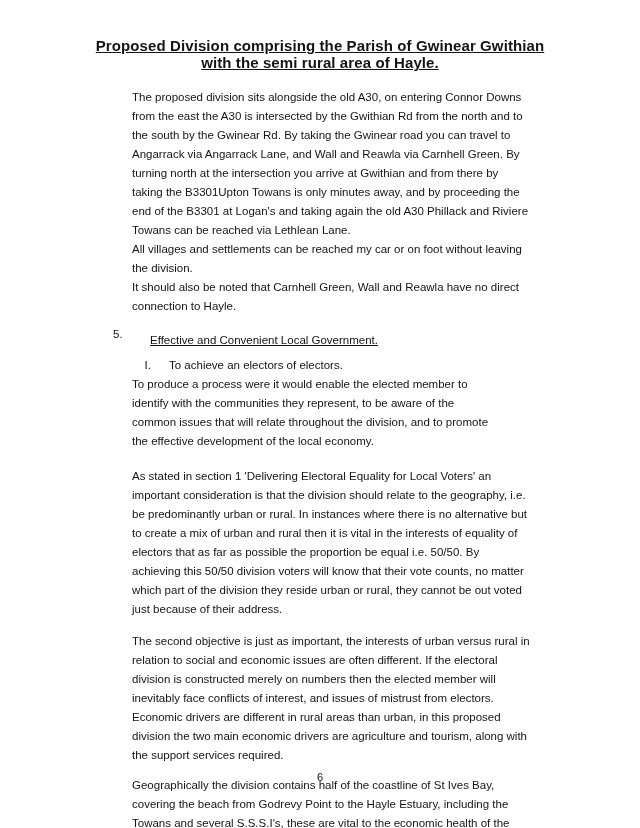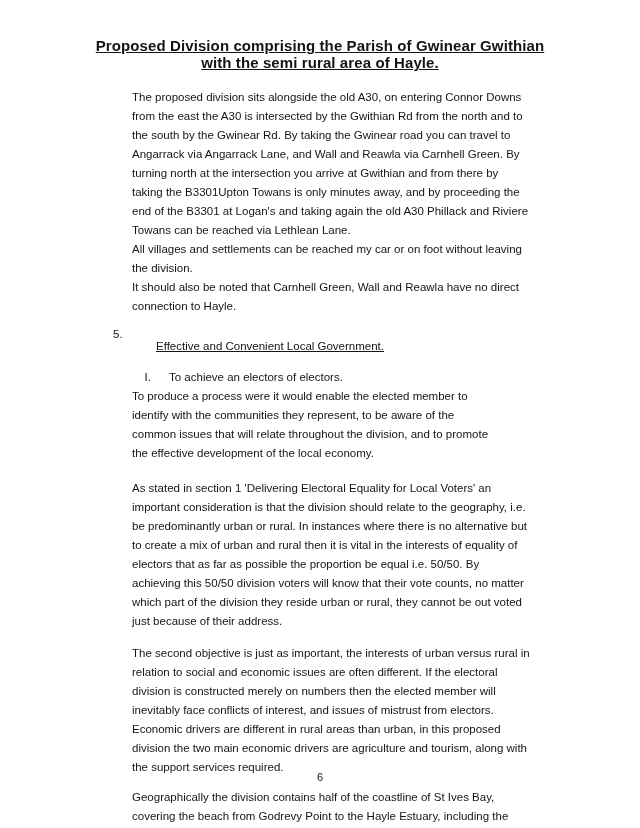--- a/index.html
+++ b/index.html
@@ -42,21 +42,21 @@
     margin-top: 9px;
     margin-left: -19px;
   }
   .section-num {
     flex: 0 0 19px;
   }
   .section-heading {
     text-decoration: underline;
     font-weight: normal;
     font-size: 11.5px;
-    margin: 12px;
+    margin: 6px;
     padding-left: 12px;
   }
   .intro { margin-top: 11px; }
   .list-item {
     display: flex;
   }
   .li-marker {
     flex: 0 0 37px;
     box-sizing: border-box;
     text-align: right;

